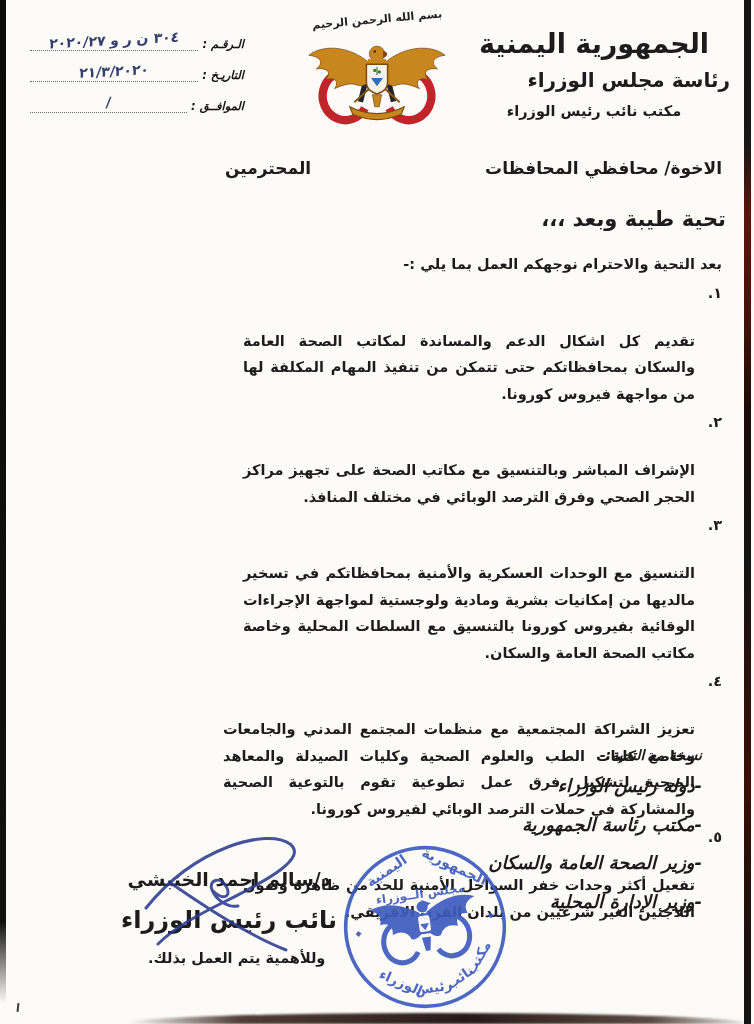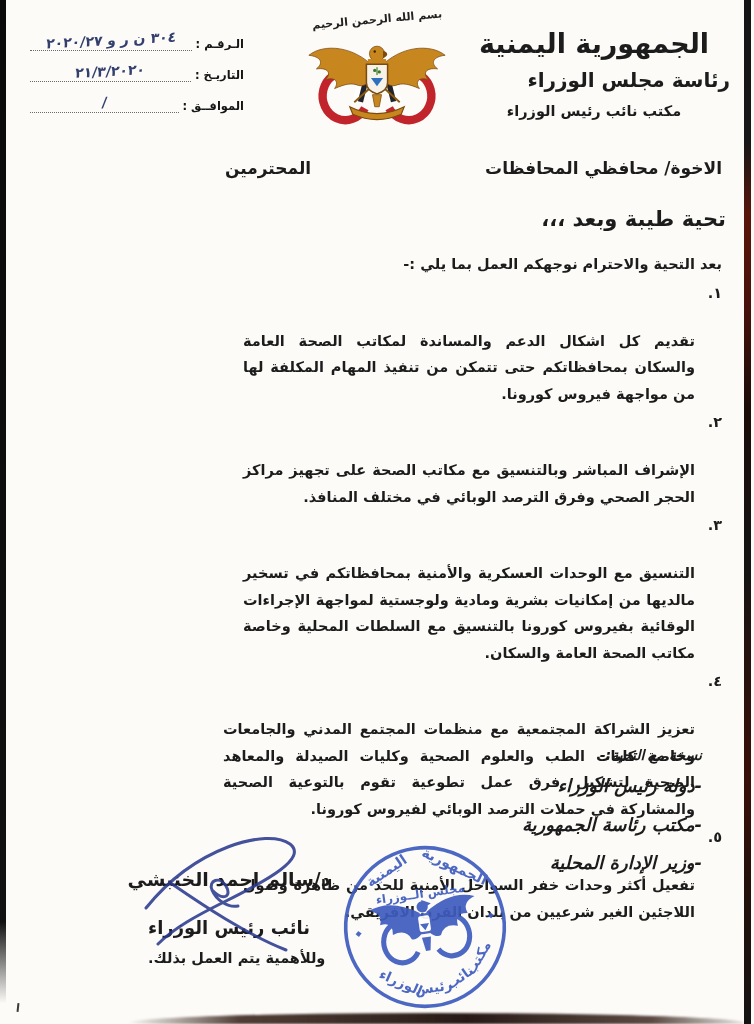--- a/index.html
+++ b/index.html
@@ -12,21 +12,21 @@
               background:linear-gradient(to bottom,#141414 0%,#171717 14%,#5a150a 21%,#47120a 30%,
               #1a0c08 40%,#141414 55%,#3a0f08 76%,#24100a 86%,#141414 100%);}
   .edge-bottom{position:absolute;bottom:0;left:128px;right:10px;height:11px;border-radius:50% 50% 0 0/90% 90% 0 0;
                background:linear-gradient(to right,rgba(45,25,18,0),rgba(50,28,20,.85) 18%,rgba(28,14,10,.95) 55%,
                rgba(50,28,20,.8) 85%,rgba(45,25,18,.1));filter:blur(1px);}
   .corner-mark{position:absolute;left:17px;bottom:12px;width:2px;height:9px;background:#3a3a3a;transform:rotate(6deg);}
 
   
   .fields{position:absolute;left:30px;top:30px;width:214px;direction:rtl;}
   .field{display:flex;align-items:flex-end;margin-bottom:10px;}
-  .field-label{font-size:11.5px;font-weight:800;white-space:nowrap;padding-left:4px;color:#151515;}
+  .field-label{font-size:11.5px;font-weight:800;white-space:nowrap;padding-left:4px;color:#151515;font-style:italic;}
   .field-line{flex:1;border-bottom:1px dotted #6a6a6a;text-align:center;min-height:20px;}
   .hand{display:inline-block;color:#33406e;font-weight:700;font-size:14px;
         transform:rotate(-3deg) skewX(-8deg);line-height:1.1;}
   .emblem-wrap{position:absolute;left:296px;top:8px;width:162px;text-align:center;}
   .bismillah{font-size:11px;font-weight:700;color:#222;transform:rotate(-5deg);display:inline-block;margin-bottom:2px;}
   .org{position:absolute;right:24px;top:28px;width:272px;text-align:center;direction:rtl;}
   .org-1{font-size:27px;font-weight:800;letter-spacing:-1px;}
   .org-2{font-size:20px;font-weight:600;margin-top:9px;text-align:right;}
   .org-3{font-size:14.5px;font-weight:800;margin-top:11px;}
 
@@ -50,21 +50,21 @@
           font-size:24px;font-weight:800;letter-spacing:-.5px;}
 
   
   .cc{position:absolute;top:747px;right:52px;direction:rtl;text-align:right;font-weight:700;font-style:italic;}
   .cc-title{font-size:14px;margin-bottom:4px;}
   .cc-item{font-size:18px;line-height:2.15;}
 
   
   .sig{position:absolute;left:100px;top:868px;width:258px;text-align:center;direction:rtl;}
   .sig-name{font-size:19px;font-weight:800;}
-  .sig-title{font-size:18px;font-weight:800;margin-top:27px;}
+  .sig-title{font-size:24px;font-weight:800;margin-top:16px;}
   .scrawl{position:absolute;left:112px;top:828px;width:238px;height:152px;pointer-events:none;}
 
   
   .stamp{position:absolute;left:340px;top:842px;width:170px;height:170px;transform:rotate(-8deg);opacity:.92;}
 </style>
 </head>
 <body>
 
 <div class="page">
   <div class="edge-left"></div>
@@ -174,20 +174,21 @@
       </div>
     </div>
     <p class="closing-note">وللأهمية يتم العمل بذلك.</p>
   </div>
 
 
   <div class="cc">
     <div class="cc-title">نسخة مع التحية:-</div>
     <div class="cc-item">-دولة رئيس الوزراء</div>
     <div class="cc-item">-مكتب رئاسة الجمهورية</div>
+    <div class="cc-item">-وزير الصحة العامة والسكان</div>
     <div class="cc-item">-وزير الإدارة المحلية</div>
   </div>
 
   <div class="sig">
     <div class="sig-name">د/سالم احمد الخنبشي</div>
     <div class="sig-title">نائب رئيس الوزراء</div>
   </div>
   <svg class="scrawl" viewBox="0 0 238 152">
     <g fill="none" stroke="#2b3a8f" stroke-width="3" stroke-linecap="round" opacity="0.88">
       <path d="M34,80 C84,18 156,0 178,16 C196,30 156,52 112,74 C84,88 62,100 46,116"></path>

